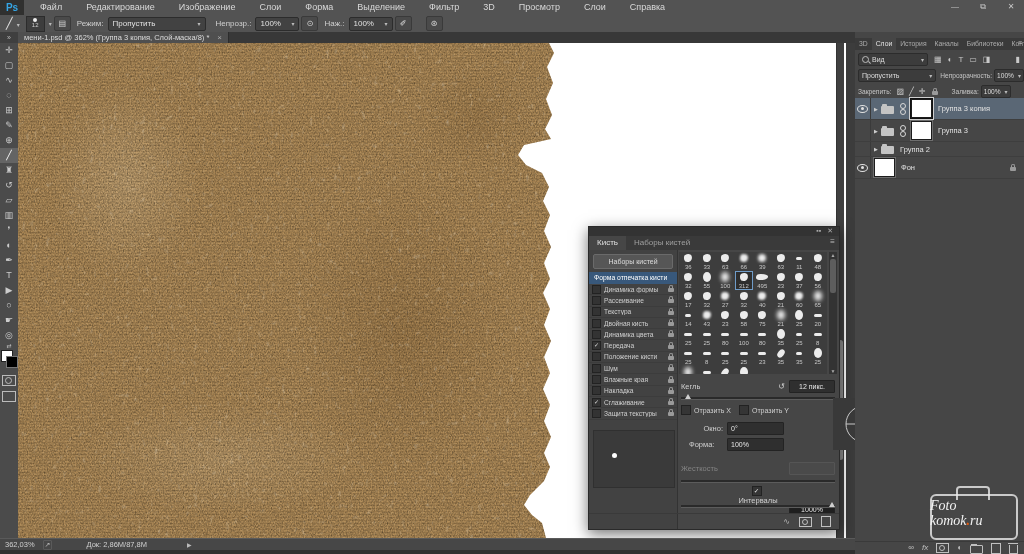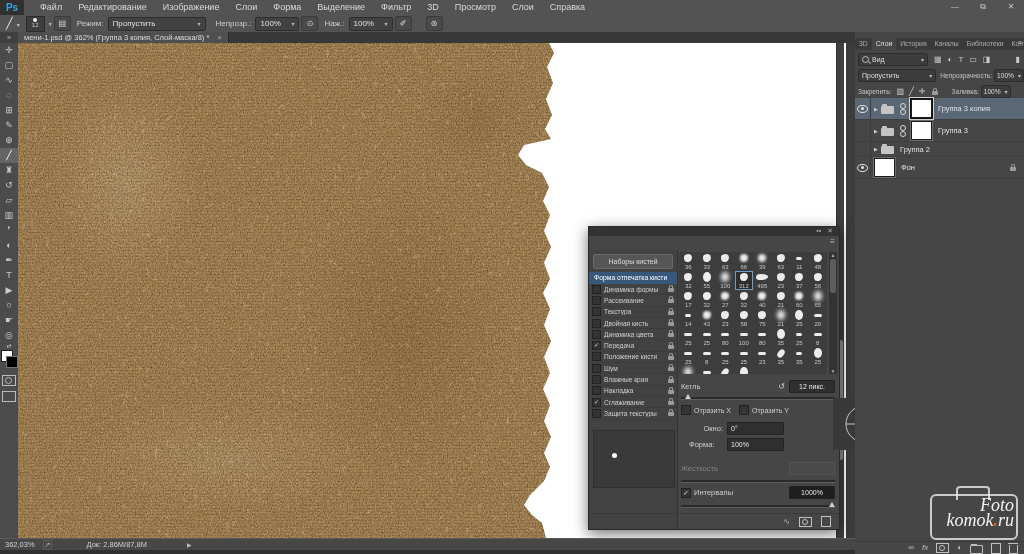--- a/index.html
+++ b/index.html
@@ -3,21 +3,21 @@
 <meta charset="utf-8">
 <style>
   html,body{margin:0;padding:0;background:#222;}
   #app{position:relative;width:1024px;height:554px;background:#535353;overflow:hidden;
        font-family:"Liberation Sans",sans-serif;color:#d6d6d6;-webkit-user-select:none;}
   .abs{position:absolute;}
 
   
   #menubar{left:0;top:0;width:1024px;height:15px;background:#535353;border-bottom:1px solid #444;display:flex;align-items:center;}
   #ps-logo{width:24px;height:15px;background:#30302f;color:#35a5e5;font-weight:bold;font-size:10px;text-align:center;line-height:15px;}
-  #menu-items{display:flex;gap:0;margin-left:8px;}
+  #menu-items{display:flex;gap:8px;margin-left:8px;}
   .menu-item{font-size:9px;color:#d9d9d9;padding:0 8px;line-height:15px;cursor:default;}
   #win-controls{position:absolute;right:4px;top:1px;display:flex;gap:10px;}
   .winbtn{width:18px;height:12px;font-size:8px;line-height:12px;text-align:center;color:#c9c9c9;}
 
   
   #optionsbar{left:0;top:15px;width:1024px;height:17px;background:#535353;border-bottom:1px solid #3a3a3a;display:flex;align-items:center;}
   .opt-label{font-size:8px;color:#cfcfcf;margin:0 4px;}
   .opt-box{height:12px;background:#424242;border:1px solid #2c2c2c;font-size:8px;color:#e0e0e0;
            display:flex;align-items:center;padding:0 4px;border-radius:2px;}
   .opt-arrow{font-size:6px;color:#bbb;margin-left:4px;}
@@ -176,21 +176,21 @@
   #statusbar .strip{position:absolute;left:0;top:11px;width:100%;height:5px;background:#303030;}
   #status-zoom{margin-left:5px;}
   #status-export{margin-left:8px;font-size:7px;color:#bbb;border:1px solid #5a5a5a;border-radius:1px;padding:0 1px;line-height:8px;}
   #status-doc{margin-left:34px;}
   #status-play{margin-left:40px;font-size:6px;color:#bbb;}
 
   
   #watermark{left:930px;top:486px;width:88px;height:52px;}
   #wm-body{position:absolute;left:0;top:8px;width:84px;height:42px;border:2px solid rgba(235,235,235,.8);border-radius:6px;}
   #wm-hump{position:absolute;left:26px;top:0;width:30px;height:12px;border:2px solid rgba(235,235,235,.8);border-bottom:none;border-radius:4px 4px 0 0;background:#464646;}
-  #wm-text{position:absolute;left:0;top:12px;width:84px;text-align:right;font-family:"Liberation Serif",serif;font-style:italic;color:#f2f2f2;line-height:15px;font-size:18px;}
+  #wm-text{position:absolute;left:0;top:12px;width:84px;text-align:left;font-family:"Liberation Serif",serif;font-style:italic;color:#f2f2f2;line-height:15px;font-size:14px;}
   #wm-dot{color:#e05a10;font-weight:bold;}
 </style>
 </head>
 <body>
 
 <div id="app">
 
   <div id="menubar" class="abs">
     <div id="ps-logo">Ps</div>
     <div id="menu-items">
@@ -304,20 +304,26 @@
     <div id="canvas-vscroll">
       <div class="thumb"></div>
     </div>
   </div>
   <div id="dock-gap" class="abs"></div>
 
   <div id="brush-panel" class="abs">
     <div id="bp-header">
       <span>▪▪</span><span>✕</span>
     </div>
+    <div id="bp-tabbar">
+        <span id="brush-tabs" style="display:flex;">
+          <span class="ptab act">Кисть</span>
+          <span class="ptab">Наборы кистей</span>
+        </span>
+      </div>
     <span id="bp-menu">≡</span>
 
     <div id="bp-left">
       <div id="bp-presets-btn">Наборы кистей</div>
       <div id="bp-tipshape">Форма отпечатка кисти</div>
       <div id="brush-sections">
           <div class="bsec">
             <span class="cb"></span>
             <span class="bsl">Динамика формы</span>
             <span class="ilock"></span>
@@ -646,21 +652,21 @@
           <path d="M49 22 l7 4 -7 4 z" fill="#ececec"></path>
         </svg>
       </div>
 
       <div class="bp-row" style="top:212px;height:12px;">
         <span class="bp-label dis">Жесткость</span>
         <div class="bp-field" style="width:44px;margin-left:auto;background:#4a4a4a;border-color:#555;"></div>
       </div>
       <div class="slider" style="top:230px;"></div>
 
-      <div class="bp-row" style="top:236px;height:13px;">
+      <div class="bp-row" style="top:236px;height:13px;flex-direction:column;">
         <span class="fcb">✓</span>
         <span class="bp-label">Интервалы</span>
         <div class="bp-field" style="width:44px;margin-left:auto;background:#1f1f1f;">1000%</div>
       </div>
       <div class="slider" style="top:255px;">
           <span class="sthumb" style="right:0;"></span>
         </div>
     </div>
 
     <div id="bp-bottombar">

